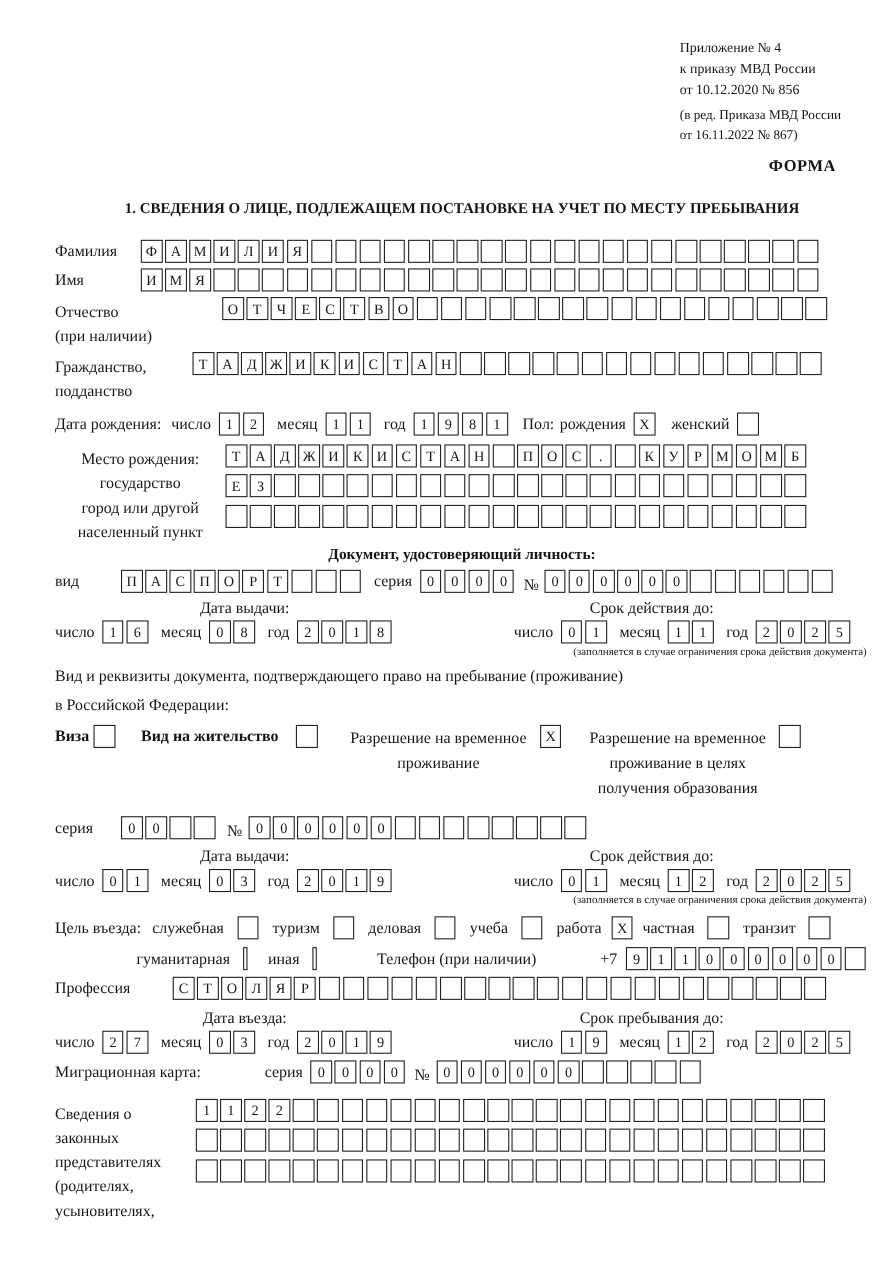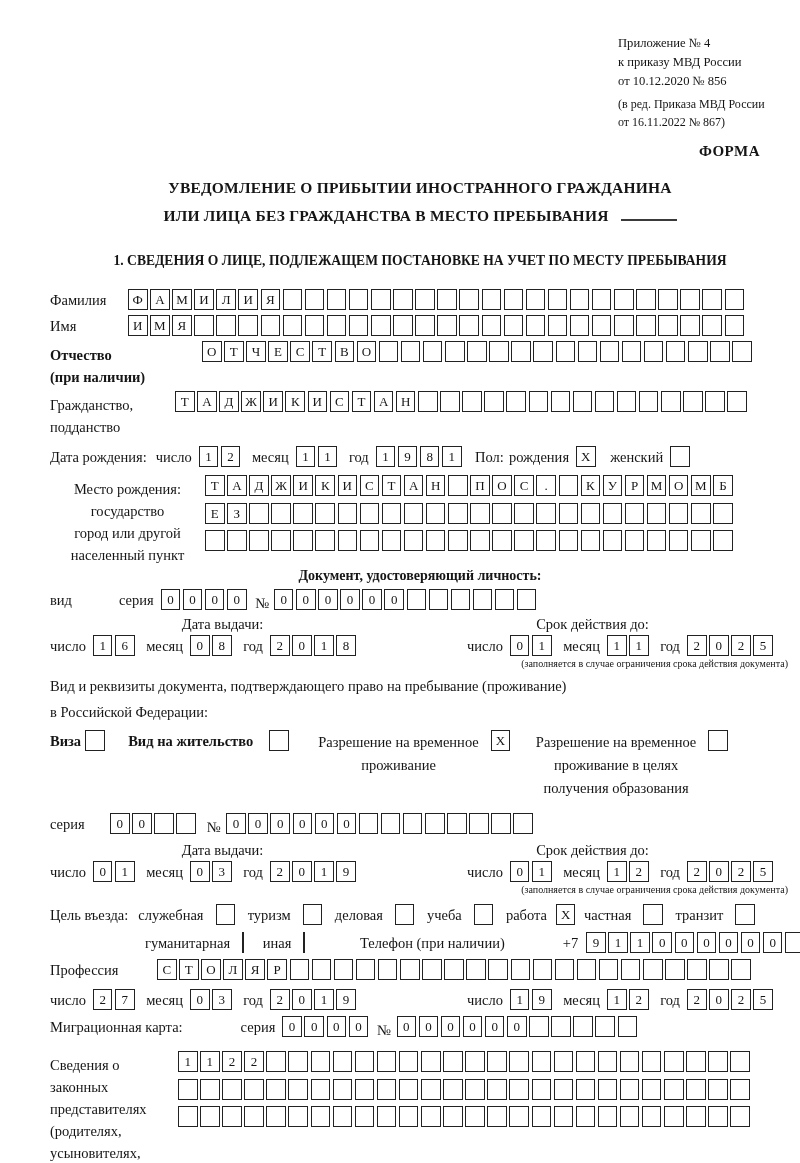--- a/index.html
+++ b/index.html
@@ -14,21 +14,21 @@
   .form-word{text-align:right;padding-right:30px;font-weight:bold;font-size:15px;margin-top:12px;letter-spacing:.5px;}
 
   .title{text-align:center;font-weight:bold;font-size:15.5px;margin-top:14px;line-height:1.85;letter-spacing:.2px;}
   .title-blank{display:inline-block;width:56px;border-bottom:2px solid #3a3a3a;height:0.9em;margin-left:12px;}
 
   .sec1{font-weight:bold;font-size:13.6px;margin-top:22px;margin-bottom:20px;text-align:center;white-space:nowrap;}
 
   
   .row{display:flex;align-items:flex-start;font-size:14.5px;margin-bottom:5px;}
   .lbl{flex-shrink:0;padding-top:3px;}
-  .w78{width:78px;} .w60{width:60px;} .w107{width:107px;} .w125{width:125px;} .w152{width:152px;font-weight:bold;} .w155{width:155px;text-align:center;} .w128{width:128px;}
+  .w78{width:78px;} .w60{width:60px;} .w107{width:107px;} .w125{width:125px;} .w152{width:152px;} .w155{width:155px;text-align:center;} .w128{width:128px;}
   .lblcol{flex-shrink:0;line-height:22px;padding-top:3px;}
   .cellcol{display:flex;flex-direction:column;}
   .mb6{margin-bottom:6.5px;}
 
   .cells{white-space:nowrap;display:inline-block;flex-shrink:0;}
   .cell{display:inline-block;box-sizing:content-box;width:17.5px;height:19px;border:1.7px solid #222;
         margin-right:2.6px;text-align:center;font-size:13px;line-height:19px;background:#fff;vertical-align:top;}
   .cb{margin-left:7px;}
 
   .dlabel{flex-shrink:0;padding-top:3px;margin:0 7px 0 9px;}
@@ -47,47 +47,41 @@
 
   .intro{font-size:14.5px;margin-bottom:9px;}
 
   .opts{display:flex;align-items:flex-start;margin-bottom:13px;font-size:14.5px;}
   .opt{display:flex;align-items:flex-start;margin-right:13px;}
   .opt .optlbl{padding-top:3px;font-weight:bold;}
   .opt .cell{margin-left:8px;flex-shrink:0;}
   .optlines{display:flex;flex-direction:column;text-align:center;line-height:23px;padding-top:1px;}
 
   .plabel{flex-shrink:0;padding-top:3px;margin:0 5px 0 10px;}
-  .ind{margin-left:95px;}
+  .ind{margin-left:74px;}
   .phone-label{flex-shrink:0;padding-top:3px;margin-left:52px;}
   .phone-prefix{flex-shrink:0;padding-top:3px;margin:0 8px 0 58px;}
 
   .mig-series-lbl{flex-shrink:0;padding-top:3px;margin:0 7px 0 58px;}
 </style>
 </head>
 <body>
 
 <div class="page">
 
   <div class="appendix">
     <div>Приложение № 4</div>
     <div>к приказу МВД России</div>
     <div>от 10.12.2020 № 856</div>
     <div class="rev first">(в ред. Приказа МВД России</div>
     <div class="rev">от 16.11.2022 № 867)</div>
   </div>
 
   <div class="form-word">ФОРМА</div>
 
-  <div class="title">
-    <div>УВЕДОМЛЕНИЕ О ПРИБЫТИИ ИНОСТРАННОГО ГРАЖДАНИНА</div>
-    <div>
-      <span>ИЛИ ЛИЦА БЕЗ ГРАЖДАНСТВА В МЕСТО ПРЕБЫВАНИЯ</span><span class="title-blank"></span>
-    </div>
-  </div>
 
   <div class="sec1">1. СВЕДЕНИЯ О ЛИЦЕ, ПОДЛЕЖАЩЕМ ПОСТАНОВКЕ НА УЧЕТ ПО МЕСТУ ПРЕБЫВАНИЯ</div>
 
   <div class="row">
     <span class="lbl w78">Фамилия</span>
     <span class="cells"><span class="cell">Ф</span><span class="cell">А</span><span class="cell">М</span><span class="cell">И</span><span class="cell">Л</span><span class="cell">И</span><span class="cell">Я</span><span class="cell"></span><span class="cell"></span><span class="cell"></span><span class="cell"></span><span class="cell"></span><span class="cell"></span><span class="cell"></span><span class="cell"></span><span class="cell"></span><span class="cell"></span><span class="cell"></span><span class="cell"></span><span class="cell"></span><span class="cell"></span><span class="cell"></span><span class="cell"></span><span class="cell"></span><span class="cell"></span><span class="cell"></span><span class="cell"></span><span class="cell"></span></span>
   </div>
 
   <div class="row">
     <span class="lbl w78">Имя</span>
@@ -136,20 +130,21 @@
       <div class="cells mb6"><span class="cell">Т</span><span class="cell">А</span><span class="cell">Д</span><span class="cell">Ж</span><span class="cell">И</span><span class="cell">К</span><span class="cell">И</span><span class="cell">С</span><span class="cell">Т</span><span class="cell">А</span><span class="cell">Н</span><span class="cell"></span><span class="cell">П</span><span class="cell">О</span><span class="cell">С</span><span class="cell">.</span><span class="cell"></span><span class="cell">К</span><span class="cell">У</span><span class="cell">Р</span><span class="cell">М</span><span class="cell">О</span><span class="cell">М</span><span class="cell">Б</span></div>
       <div class="cells mb6"><span class="cell">Е</span><span class="cell">З</span><span class="cell"></span><span class="cell"></span><span class="cell"></span><span class="cell"></span><span class="cell"></span><span class="cell"></span><span class="cell"></span><span class="cell"></span><span class="cell"></span><span class="cell"></span><span class="cell"></span><span class="cell"></span><span class="cell"></span><span class="cell"></span><span class="cell"></span><span class="cell"></span><span class="cell"></span><span class="cell"></span><span class="cell"></span><span class="cell"></span><span class="cell"></span><span class="cell"></span></div>
       <div class="cells"><span class="cell"></span><span class="cell"></span><span class="cell"></span><span class="cell"></span><span class="cell"></span><span class="cell"></span><span class="cell"></span><span class="cell"></span><span class="cell"></span><span class="cell"></span><span class="cell"></span><span class="cell"></span><span class="cell"></span><span class="cell"></span><span class="cell"></span><span class="cell"></span><span class="cell"></span><span class="cell"></span><span class="cell"></span><span class="cell"></span><span class="cell"></span><span class="cell"></span><span class="cell"></span><span class="cell"></span></div>
     </div>
   </div>
 
   <div class="doc-heading">Документ, удостоверяющий личность:</div>
 
   <div class="row" style="margin-bottom:4px;">
     <span class="lbl w60">вид</span>
+    <span class="cells"><span class="cell">П</span><span class="cell">А</span><span class="cell">С</span><span class="cell">П</span><span class="cell">О</span><span class="cell">Р</span><span class="cell">Т</span><span class="cell"></span><span class="cell"></span><span class="cell"></span></span>
     <span class="dlabel">серия</span>
     <span class="cells"><span class="cell">0</span><span class="cell">0</span><span class="cell">0</span><span class="cell">0</span></span>
     <span class="dlabel" style="margin:3px 5px 0 6px;">№</span>
     <span class="cells"><span class="cell">0</span><span class="cell">0</span><span class="cell">0</span><span class="cell">0</span><span class="cell">0</span><span class="cell">0</span><span class="cell"></span><span class="cell"></span><span class="cell"></span><span class="cell"></span><span class="cell"></span><span class="cell"></span></span>
   </div>
 
   <div class="dates-head">
     <span class="dh-left">Дата выдачи:</span>
     <span class="dh-right">Срок действия до:</span>
   </div>
@@ -259,20 +254,24 @@
     <span class="phone-label">Телефон (при наличии)</span>
     <span class="phone-prefix">+7</span>
     <span class="cells"><span class="cell">9</span><span class="cell">1</span><span class="cell">1</span><span class="cell">0</span><span class="cell">0</span><span class="cell">0</span><span class="cell">0</span><span class="cell">0</span><span class="cell">0</span><span class="cell"></span></span>
   </div>
 
   <div class="row" style="margin-bottom:9px;">
     <span class="lbl w107">Профессия</span>
     <span class="cells"><span class="cell">С</span><span class="cell">Т</span><span class="cell">О</span><span class="cell">Л</span><span class="cell">Я</span><span class="cell">Р</span><span class="cell"></span><span class="cell"></span><span class="cell"></span><span class="cell"></span><span class="cell"></span><span class="cell"></span><span class="cell"></span><span class="cell"></span><span class="cell"></span><span class="cell"></span><span class="cell"></span><span class="cell"></span><span class="cell"></span><span class="cell"></span><span class="cell"></span><span class="cell"></span><span class="cell"></span><span class="cell"></span><span class="cell"></span><span class="cell"></span><span class="cell"></span></span>
   </div>
 
+  <div class="dates-head">
+    <span class="dh-left">Дата въезда:</span>
+    <span class="dh-right">Срок пребывания до:</span>
+  </div>
   <div class="dates-row" style="margin-bottom:6px;">
     <div class="d-left">
       <span class="dlabel nl">число</span>
       <span class="cells"><span class="cell">2</span><span class="cell">7</span></span>
       <span class="dlabel">месяц</span>
       <span class="cells"><span class="cell">0</span><span class="cell">3</span></span>
       <span class="dlabel">год</span>
       <span class="cells"><span class="cell">2</span><span class="cell">0</span><span class="cell">1</span><span class="cell">9</span></span>
     </div>
     <div class="d-right">

